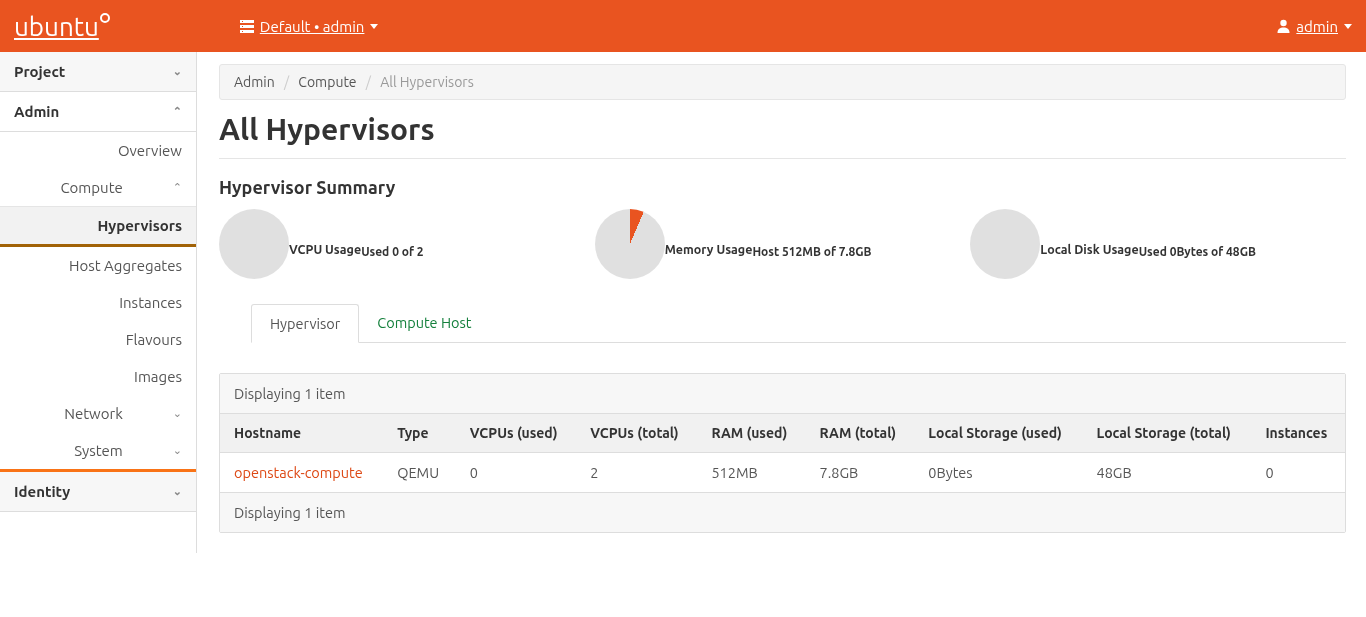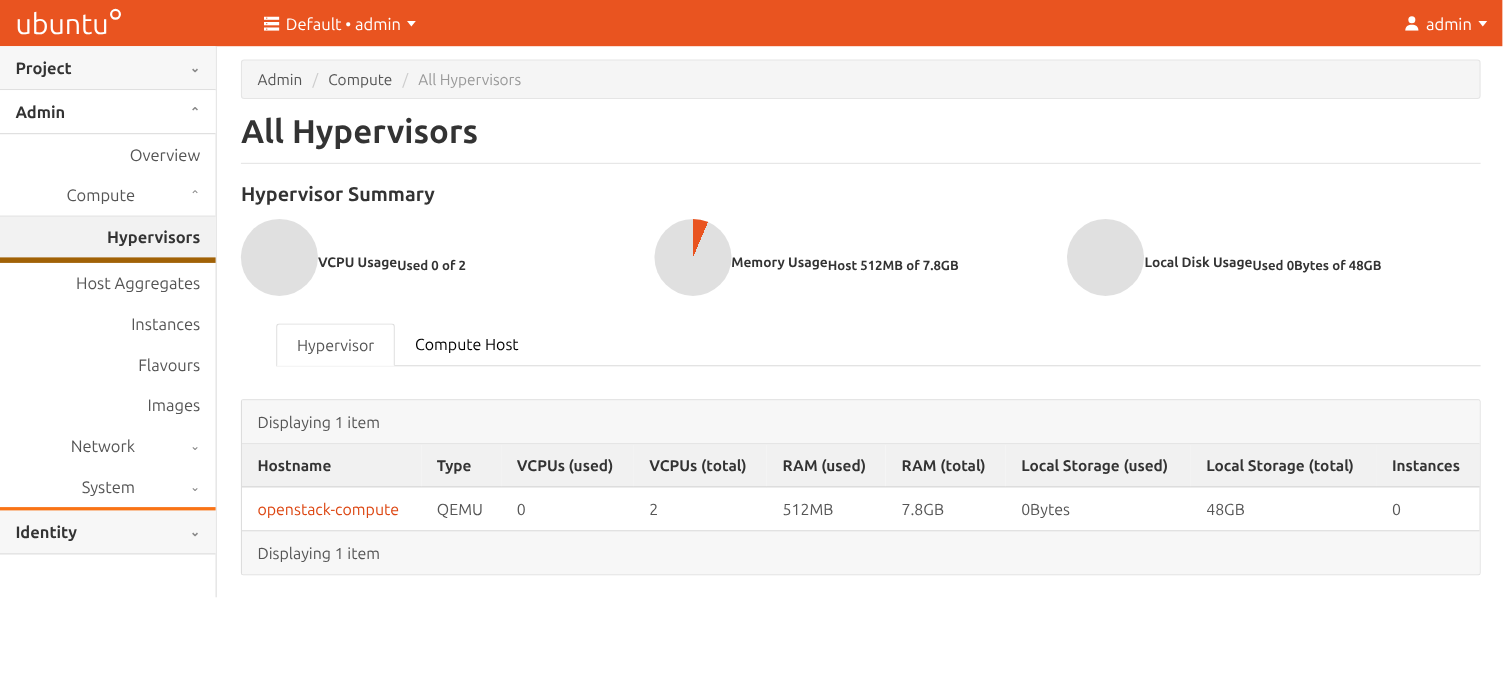--- a/index.html
+++ b/index.html
@@ -11,24 +11,25 @@
     body {
       background: #fff;
       color: #333;
       width: 1366px;
       height: 617px;
       overflow: hidden;
     }
     .topbar {
       background: #e95420;
       color: #fff;
-      height: 42px;
+      height: 52px;
       display: flex;
       align-items: center;
       padding: 0 14px;
+      text-decoration: underline;
     }
     .logo {
       font-size: 26px;
       font-weight: 400;
       letter-spacing: 0px;
       color: #fff;
       display: flex;
       align-items: center;
     }
     .logo-circle {
@@ -107,21 +108,21 @@
       display: flex;
       justify-content: flex-end;
       align-items: center;
       gap: 50px;
     }
     .side-item.active {
       background: #f2f2f2;
       font-weight: bold;
       color: #333;
       border-top: 1px solid #e5e5e5;
-      border-bottom: 5px solid #a16207;
+      border-bottom: 3px solid #a16207;
     }
     .side-item.netitem, .side-item.sysitem {
       display: flex;
       justify-content: flex-end;
       align-items: center;
       gap: 50px;
     }
     .identity-border {
       border-top: 3px solid #f97316;
     }
@@ -198,21 +199,21 @@
     .tabs {
       display: flex;
       border-bottom: 1px solid #ddd;
       margin-top: 6px;
       margin-left: 32px;
     }
     .tab {
       padding: 10px 18px;
       font-size: 14.5px;
       cursor: pointer;
-      color: #000000;
+      color: #15803d;
       position: relative;
       top: 1px;
     }
     .tab.active {
       border: 1px solid #ddd;
       border-bottom: 1px solid #fff;
       border-radius: 3px 3px 0 0;
       color: #555;
       background: #fff;
     }

